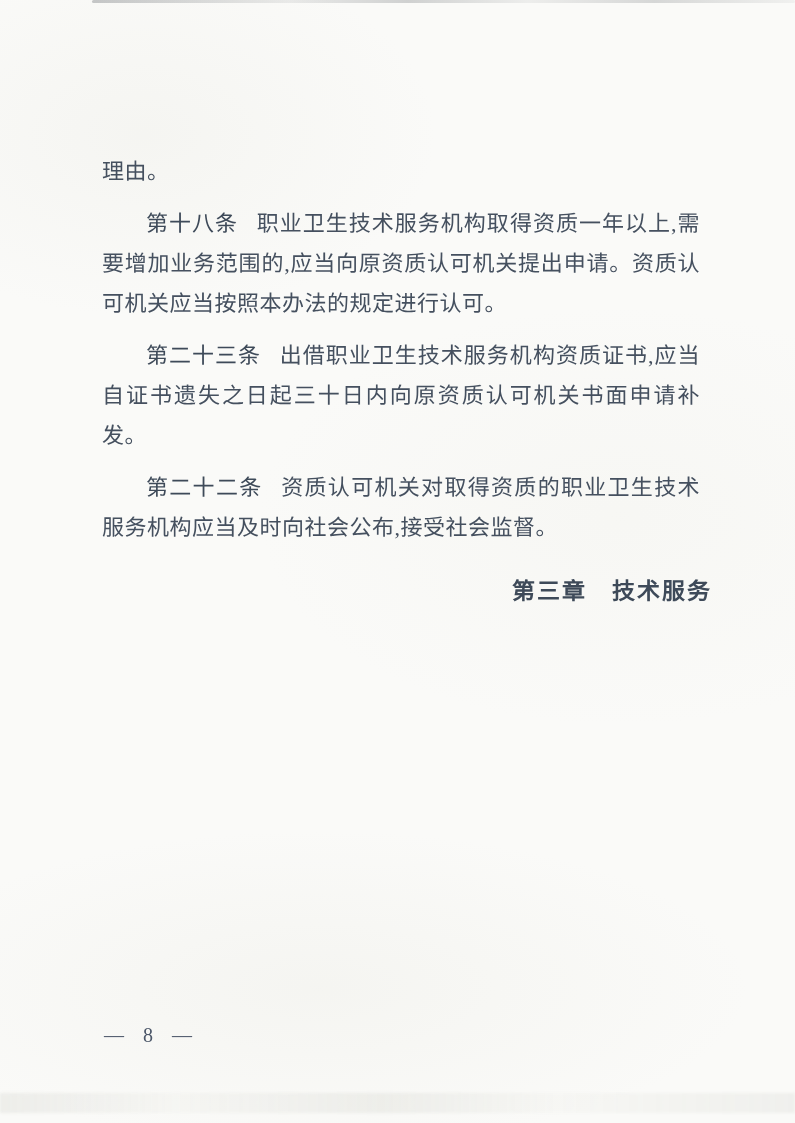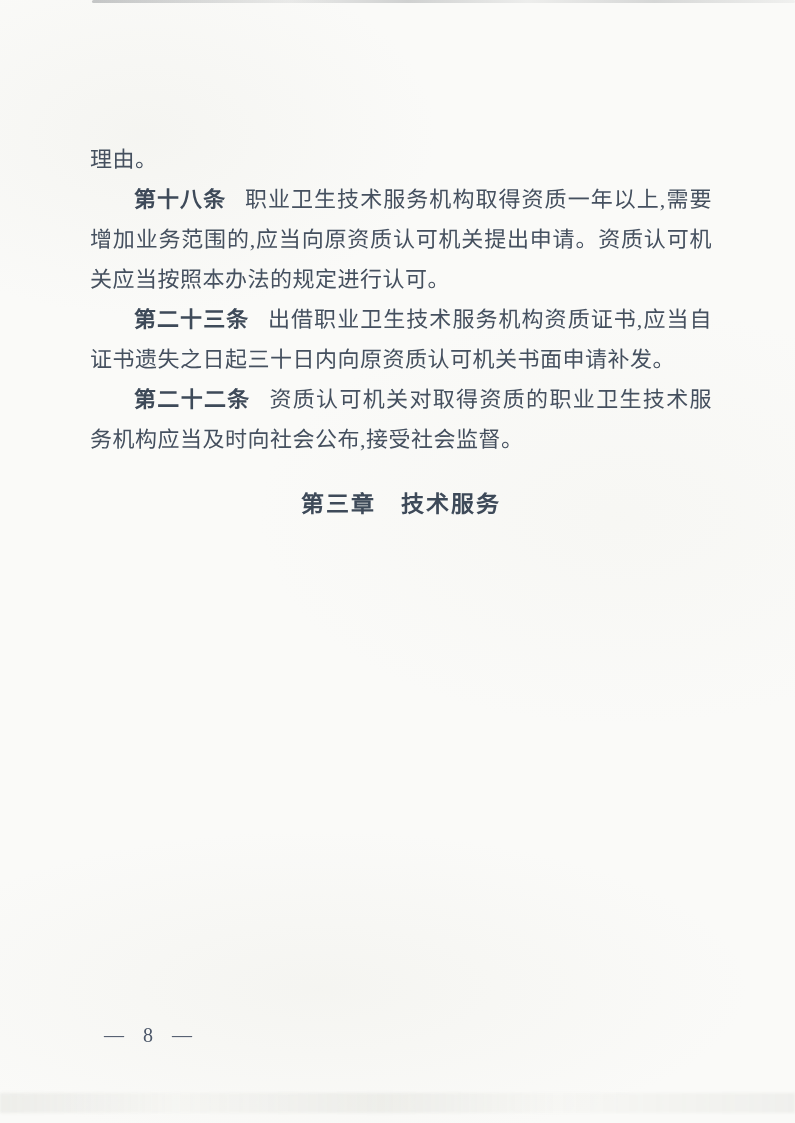--- a/index.html
+++ b/index.html
@@ -57,42 +57,42 @@
     left: 90px;
     top: 140px;
     width: 622px;
     font-size: 22px;
     line-height: 40px;
     letter-spacing: 0.5px;
     text-align: justify;
     text-justify: inter-character;
   }
   .para {
-    margin: 0;
+    margin: 12px;
     text-indent: 2em;
   }
   .para.no-indent {
     text-indent: 0;
   }
   .lead {
-    font-weight: bold;
+    font-weight: normal;
     color: #3e4a59;
     margin-right: 0.85em;
     font-family: "Liberation Sans", "DejaVu Sans", sans-serif;
   }
   .chapter {
     margin: 25px 0 4px 0;
     font-size: 23px;
     line-height: 40px;
     font-weight: bold;
-    text-align: center;
+    text-align: right;
     text-indent: 0;
     color: #3e4a59;
     letter-spacing: 2px;
-    font-family: Liberation Serif, serif;
+    font-family: Liberation Mono, monospace;
   }
   .page-number {
     position: absolute;
     left: 104px;
     top: 1024px;
     font-size: 20px;
     color: #4d586a;
     letter-spacing: 1px;
     word-spacing: 12px;
   }

